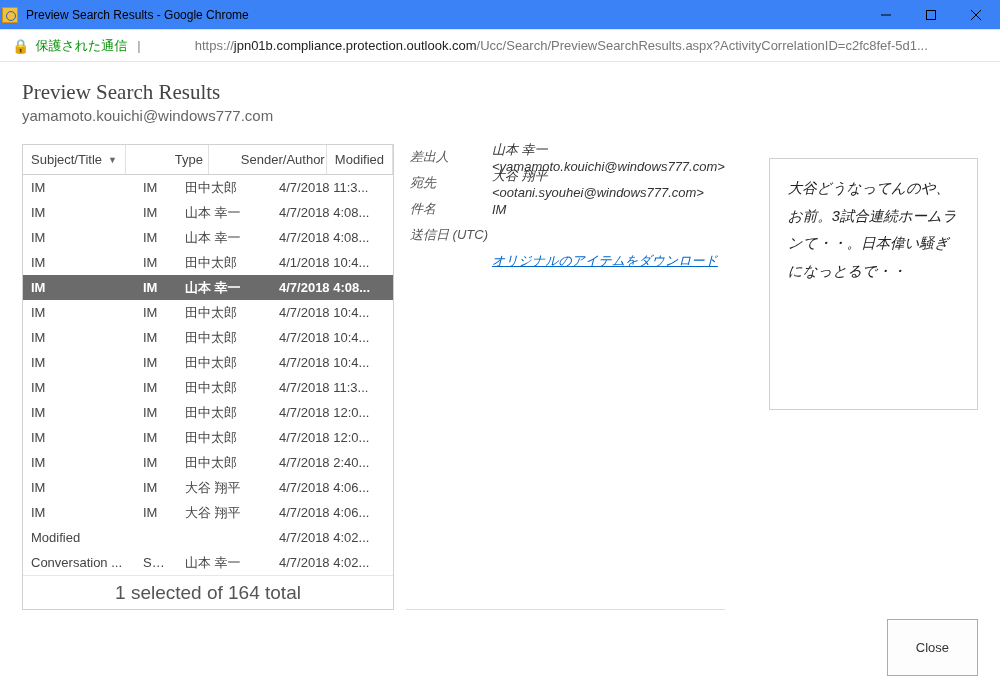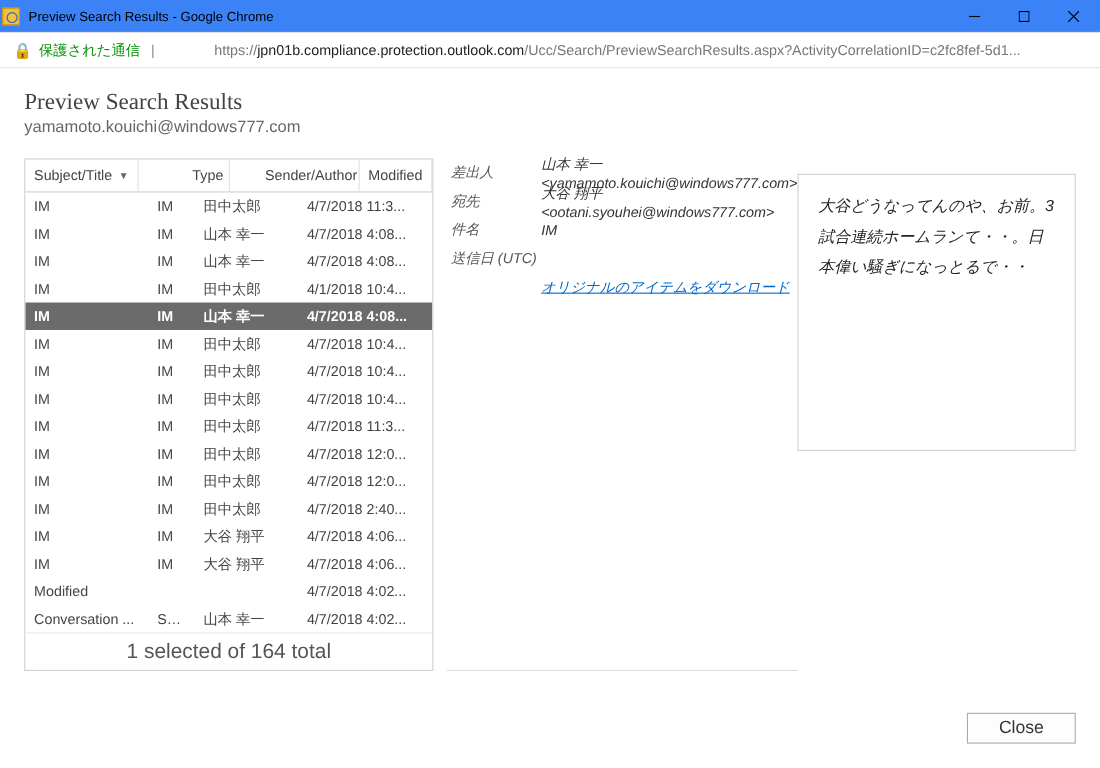--- a/index.html
+++ b/index.html
@@ -70,24 +70,24 @@
 
     .lfoot{height:34px;display:flex;align-items:center;justify-content:center;font-size:19px;color:#555;border-top:1px solid #e8e8e8;}
 
     .right{flex:1;display:flex;flex-direction:row;font-style:italic;}
     .details{border-bottom:1px solid #ddd;font-size:13px;}
     .drow{display:flex;height:26px;align-items:center;}
     .dlabel{width:86px;padding-left:4px;color:#555;}
     .dval{flex:1;color:#333;}
     .download{color:#0066cc;}
 
-    .body-box{margin-top:14px;border:1px solid #d0d0d0;height:252px;padding:16px 18px;font-size:14.5px;line-height:1.9;color:#222;}
+    .body-box{margin-top:14px;border:1px solid #d0d0d0;height:252px;padding:16px 18px;font-size:14.5px;line-height:1.9;color:#222;margin-left:44px;}
 
     .footer{position:absolute;right:22px;bottom:22px;}
-    .close-btn{border:1px solid #ababab;background:#fdfdfd;padding:4px 28px;font-size:16px;color:#333;cursor:pointer;}
+    .close-btn{border:1px solid #ababab;background:#fdfdfd;padding:20px 28px;font-size:13px;color:#333;cursor:pointer;}
   </style>
 </head>
 <body>
 
 <div class="titlebar">
   <span class="titlebar-icon"></span>
   <span class="title-text">Preview Search Results - Google Chrome</span>
   <div class="win-btn">
       <svg viewBox="0 0 10 10">
         <line x1="0" y1="5" x2="10" y2="5"></line>

